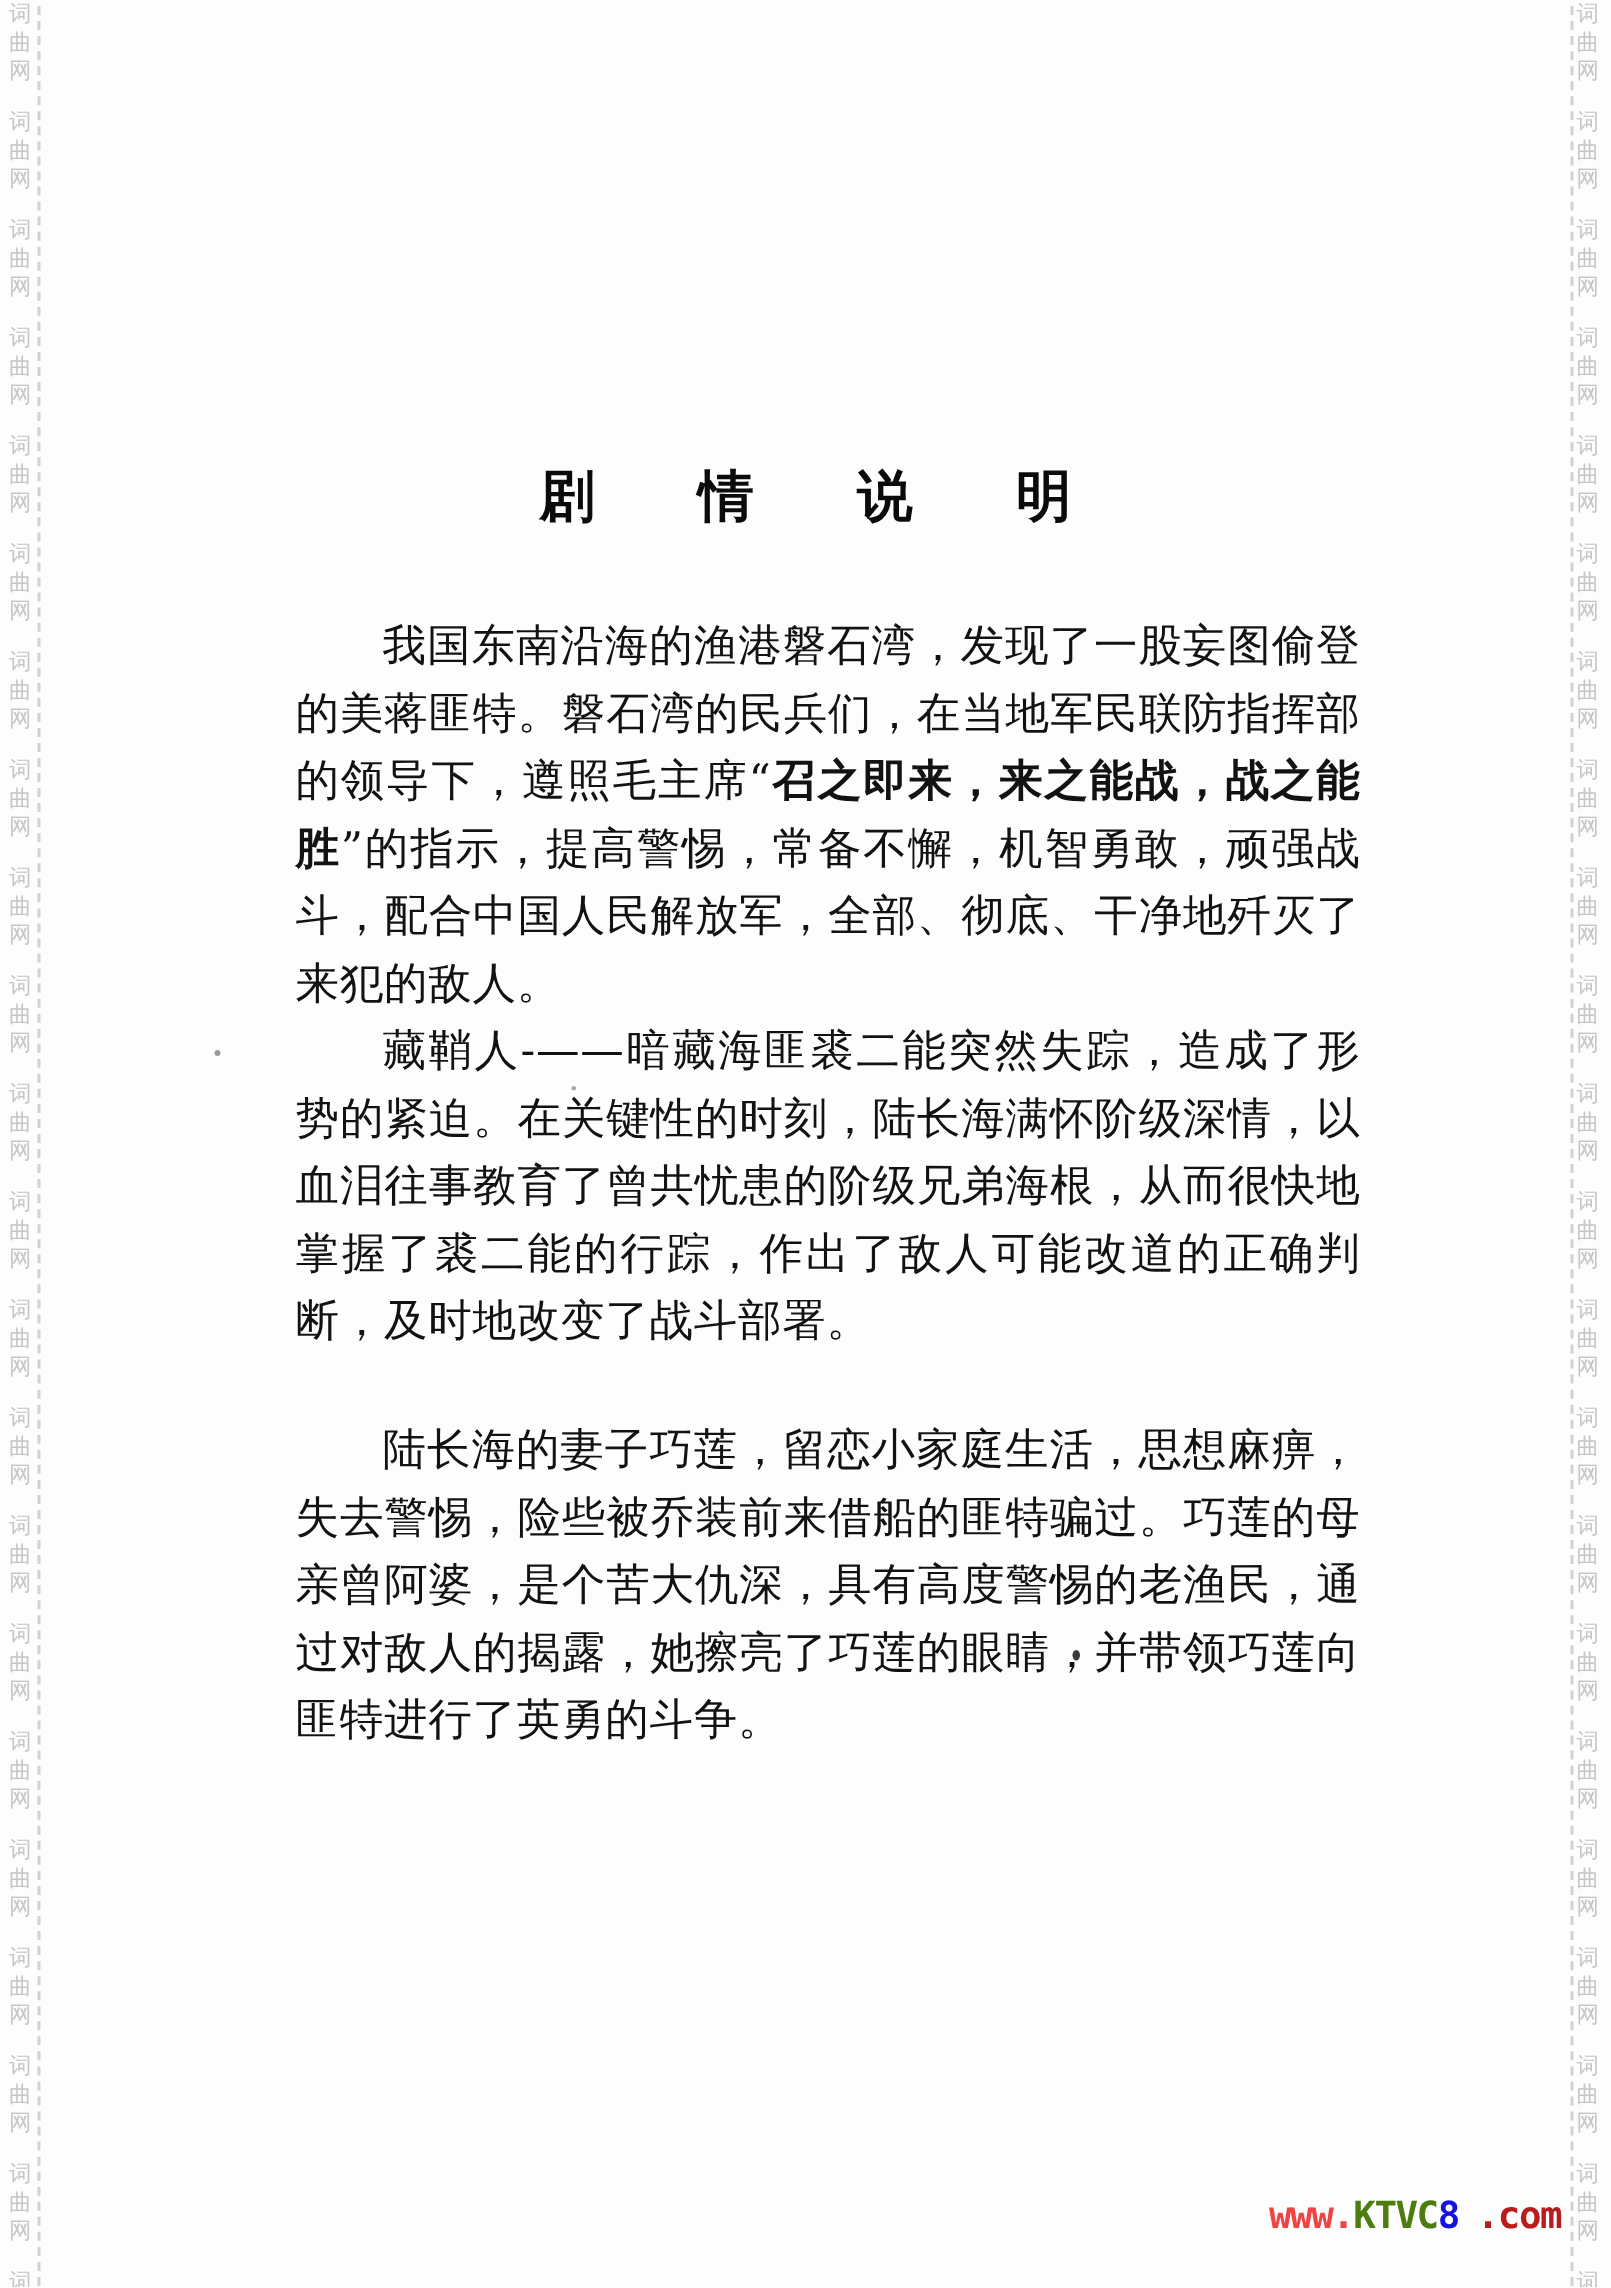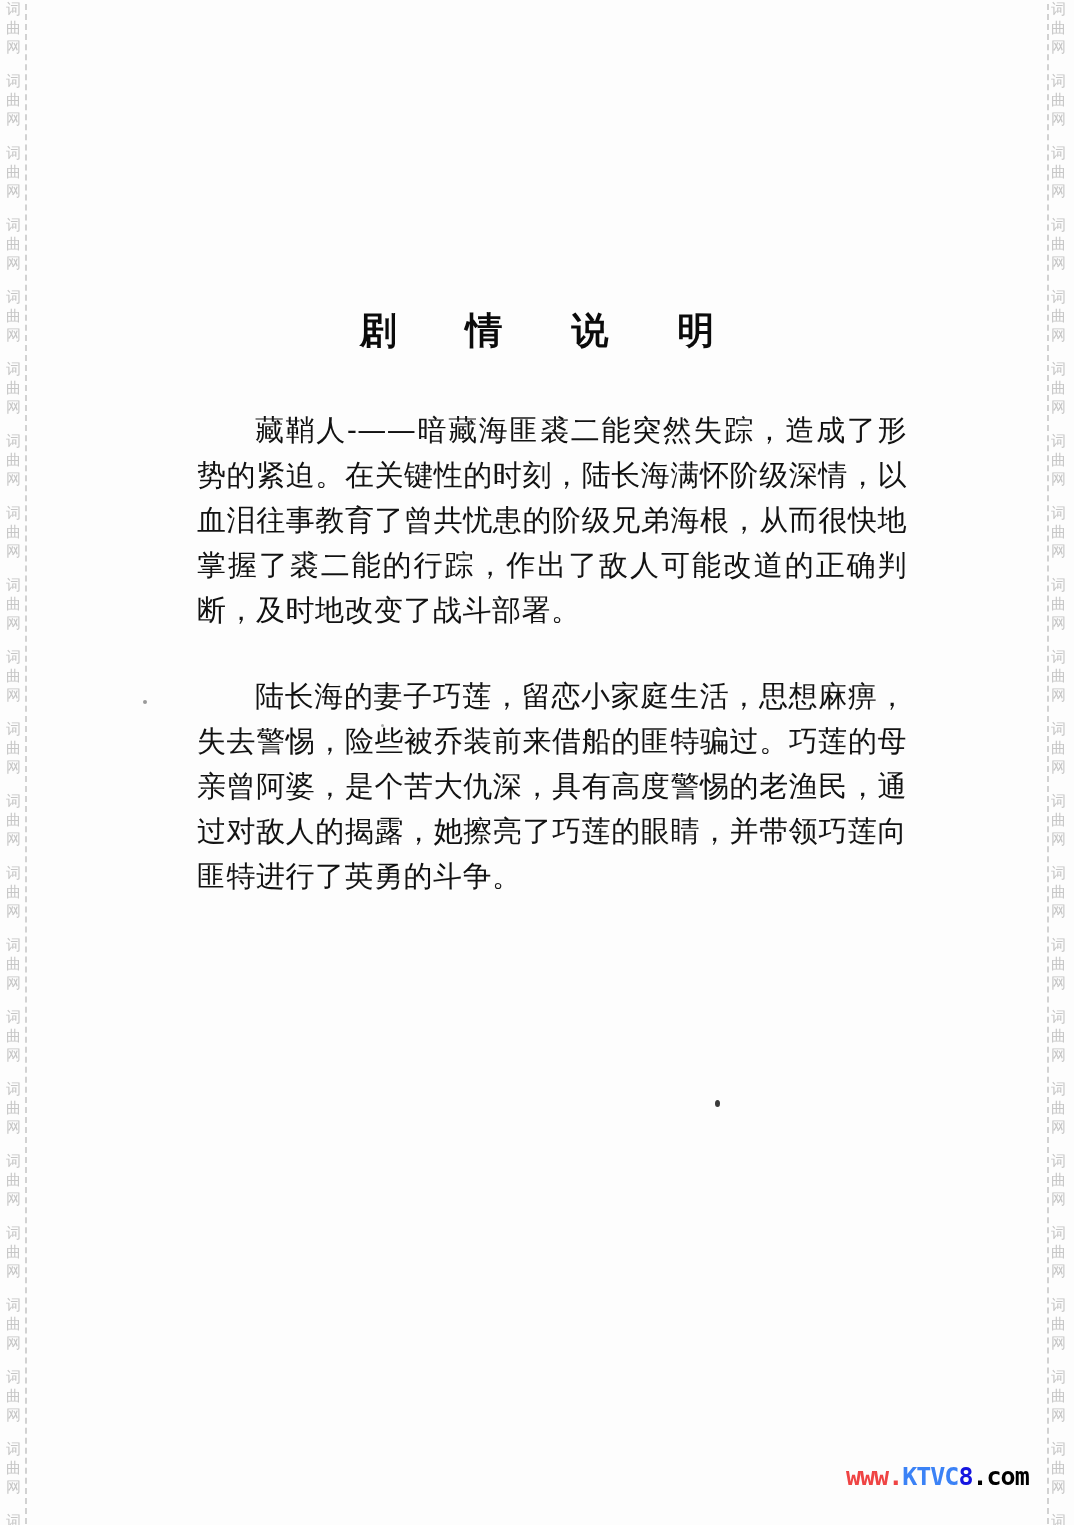--- a/index.html
+++ b/index.html
@@ -341,23 +341,24 @@
         </div>
         <div class="wm-group">
           <span>词</span>
         </div>
       </div>
   </div>
 
   <div class="title">剧 情 说 明</div>
 
   <div class="body-block">
+    <p class="para"><span>我国东南沿海的渔港磐石湾，发现了一股妄图偷登的美蒋匪特。磐石湾的民兵们，在当地军民联防指挥部的领导下，遵照毛主席“</span><span class="q-bold">召之即来，来之能战，战之能胜</span><span>”的指示，提高警惕，常备不懈，机智勇敢，顽强战斗，配合中国人民解放军，全部、彻底、干净地歼灭了来犯的敌人。</span></p>
     <p class="para">藏鞘人-——暗藏海匪裘二能突然失踪，造成了形势的紧迫。在关键性的时刻，陆长海满怀阶级深情，以血泪往事教育了曾共忧患的阶级兄弟海根，从而很快地掌握了裘二能的行踪，作出了敌人可能改道的正确判断，及时地改变了战斗部署。</p>
     <p class="para p-last-line-left">陆长海的妻子巧莲，留恋小家庭生活，思想麻痹，失去警惕，险些被乔装前来借船的匪特骗过。巧莲的母亲曾阿婆，是个苦大仇深，具有高度警惕的老渔民，通过对敌人的揭露，她擦亮了巧莲的眼睛，并带领巧莲向匪特进行了英勇的斗争。</p>
   </div>
 
   <div class="speck" style="left:715px; top:1100px; width:5px; height:7px;"></div>
   <div class="speck" style="left:143px; top:700px; width:4px; height:4px; background:#9a9a9a;"></div>
   <div class="speck" style="left:381px; top:724px; width:3px; height:3px; background:#a8a8a8;"></div>
 
-  <div class="site-wm" id="site-watermark"><span style="color: #ef4444;">www.</span><span style="color: #3b82f6;">KTVC</span><span style="color: rgb(20, 20, 224);">8</span><span style="color: #000000;">.com</span></div>
+  <div class="site-wm" id="site-watermark"><span style="color: #ef4444;">www.</span><span style="color: #4d7c0f;">KTVC</span><span style="color: rgb(20, 20, 224);">8</span><span style="color: #b91c1c; padding-left: 12px;">.com</span></div>
 
 </div>
 
 </body></html>

